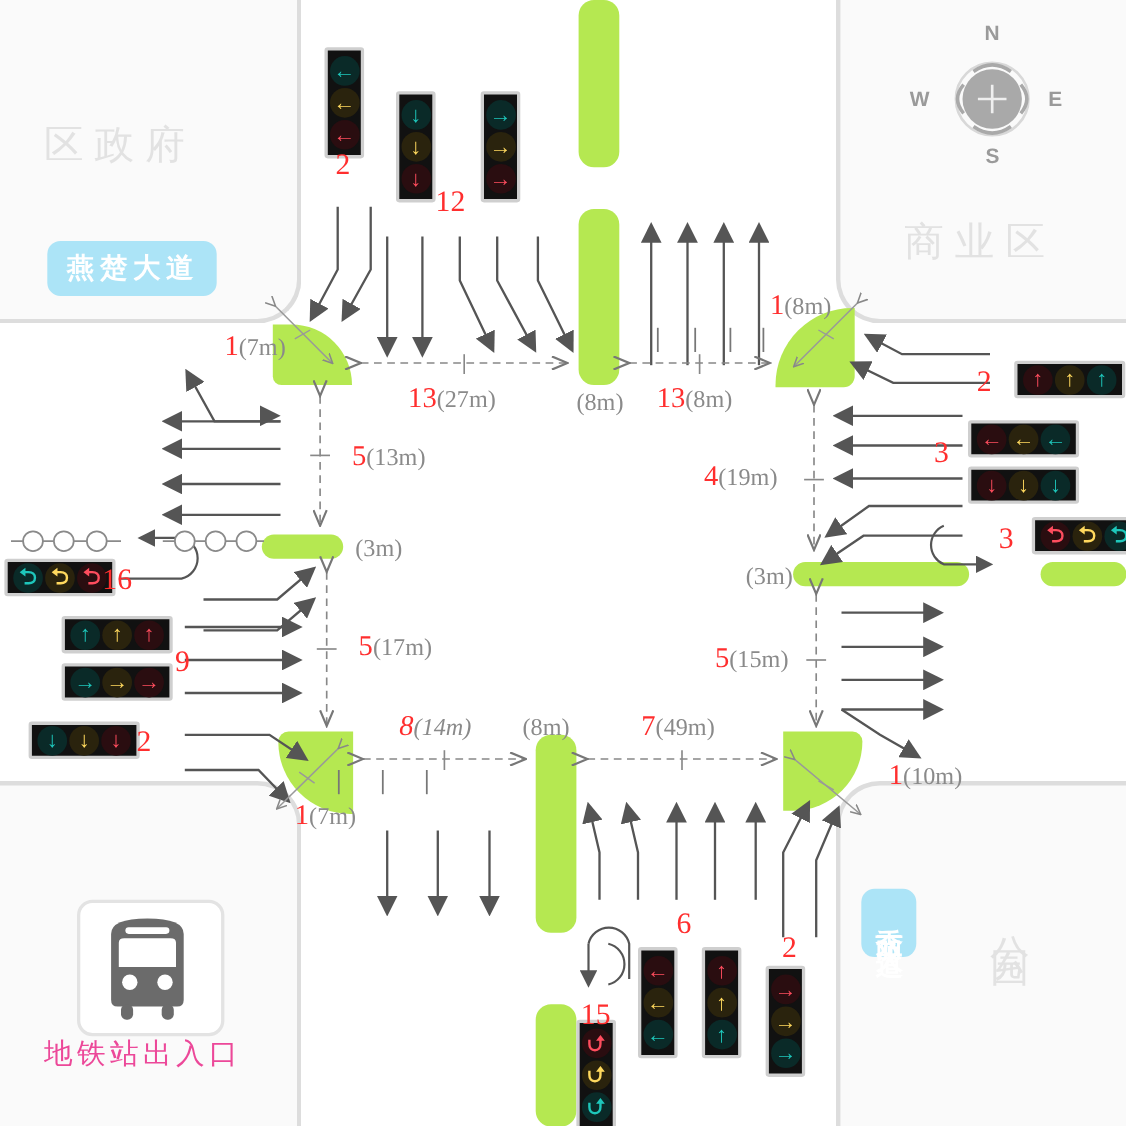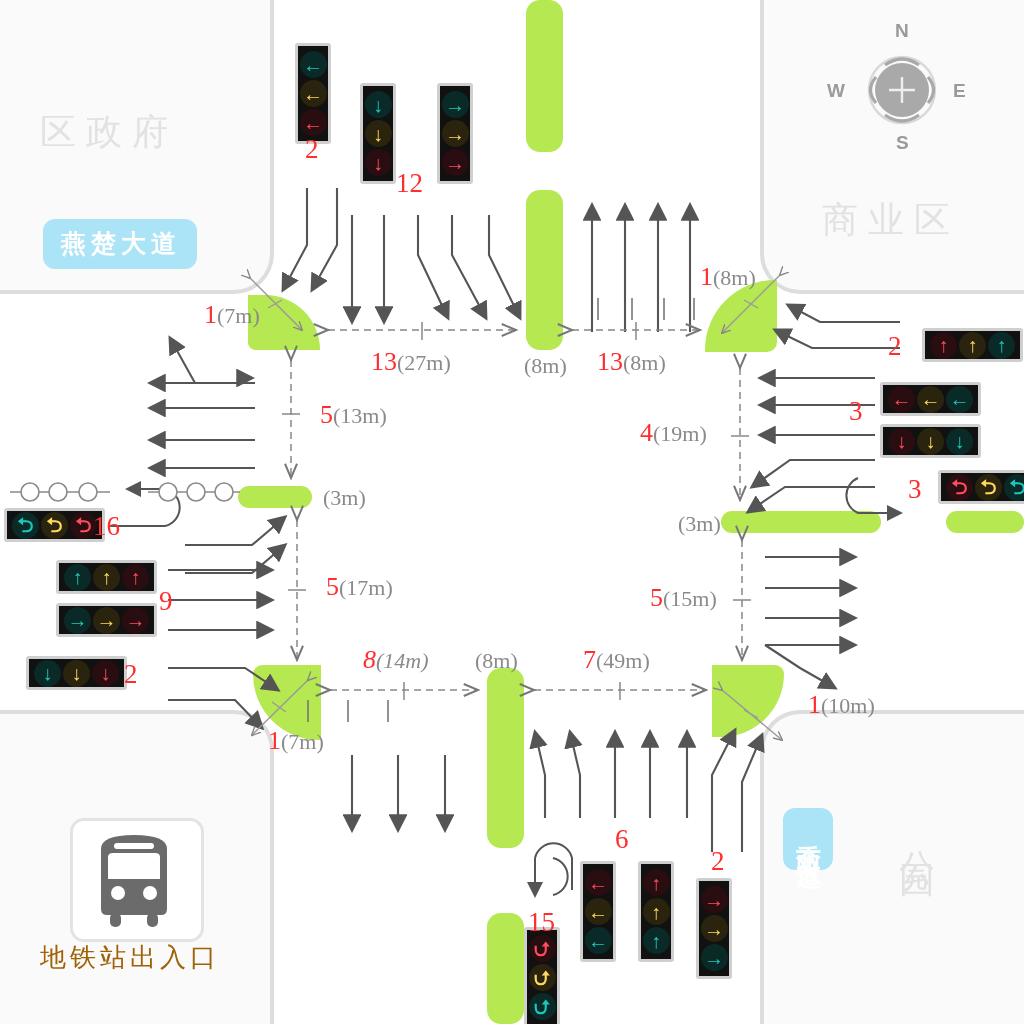--- a/index.html
+++ b/index.html
@@ -50,21 +50,21 @@
 
   
   svg.overlay{position:absolute;left:0;top:0;width:1024px;height:1024px;pointer-events:none;}
 
   
   .compass{position:absolute;left:855px;top:25px;width:95px;height:130px;}
   .compass .lt{position:absolute;color:#9a9a9a;font-size:19px;font-weight:bold;}
 
   
   .bussign{position:absolute;left:70px;top:818px;width:128px;height:118px;border:3px solid #e3e3e3;border-radius:14px;background:#fff;}
-  .buscap{position:absolute;left:40px;top:940px;color:#a16207;font-size:26px;letter-spacing:4px;font-family:"DejaVu Sans",sans-serif;}
+  .buscap{position:absolute;left:40px;top:940px;color:#ec4899;font-size:26px;letter-spacing:4px;font-family:"DejaVu Sans",sans-serif;}
 </style>
 </head>
 <body>
 
 <div id="stage">
 
   <div class="corner tl"></div>
   <div class="corner tr"></div>
   <div class="corner bl"></div>
   <div class="corner br"></div>

